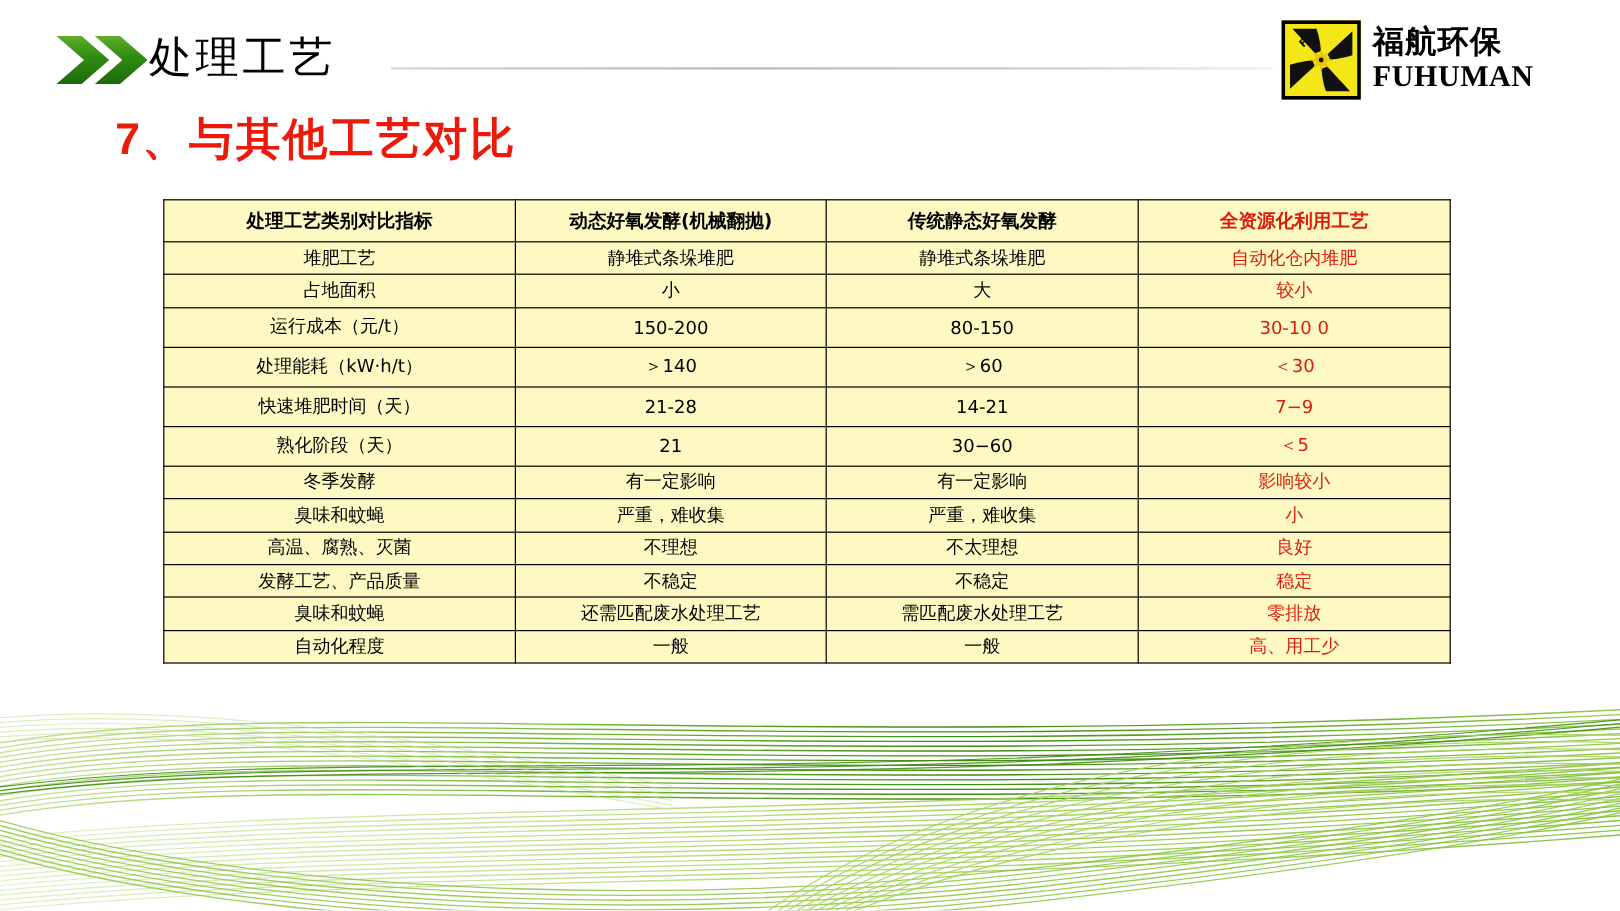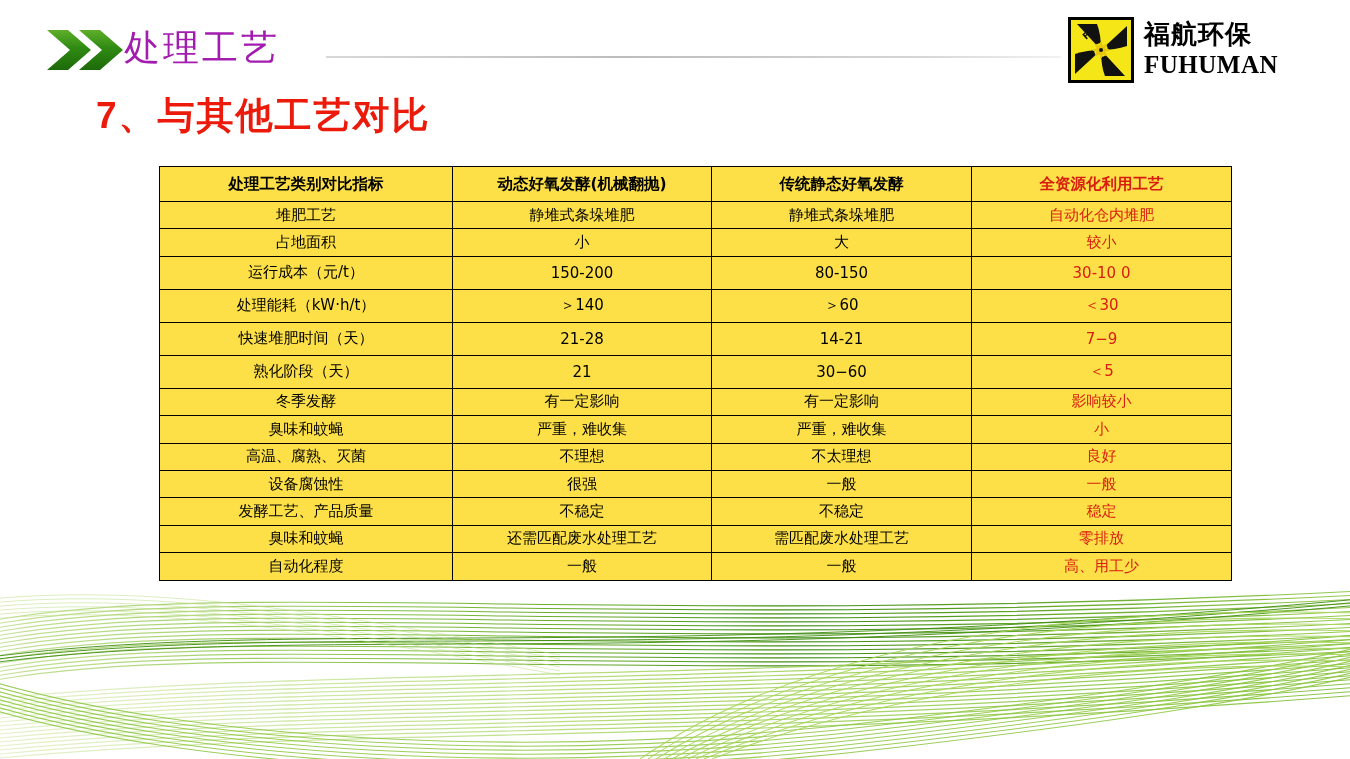--- a/index.html
+++ b/index.html
@@ -13,21 +13,21 @@
 
   
   .header { position: absolute; left: 0; top: 0; width: 1350px; height: 92px; }
 
   .chevrons { position: absolute; left: 46px; top: 28px; width: 78px; height: 44px; }
 
   .section-title {
     position: absolute; left: 124px; top: 25px;
     font-family: "Liberation Serif", "DejaVu Serif", serif;
     font-size: 36px; line-height: 46px;
-    color: #a21caf; letter-spacing: 3px;
+    color: #000000; letter-spacing: 3px;
     white-space: nowrap;
   }
 
   .header-rule {
     position: absolute; left: 326px; top: 56px;
     width: 735px; height: 2px;
     background: linear-gradient(to right, #d8d8d8 0%, #bdbdbd 40%, #d5d5d5 80%, #f2f2f2 100%);
   }
 
   
@@ -53,21 +53,21 @@
     position: absolute; left: 96px; top: 92px;
     font-family: Liberation Sans, sans-serif;
     font-size: 37px; font-weight: 700; line-height: 48px;
     color: #EC1A0A; letter-spacing: 2px; white-space: nowrap;
   }
 
   
   .table-wrap { position: absolute; left: 136px; top: 166px; width: 1072px; }
   table.cmp {
     width: 1072px; border-collapse: collapse;
-    table-layout: fixed; background: #fde047; margin-left: 23px;
+    table-layout: fixed; background: #fef9c3;
   }
   table.cmp col.c0 { width: 293px; }
   table.cmp col.c1 { width: 259px; }
   table.cmp col.c2 { width: 260px; }
   table.cmp col.c3 { width: 260px; }
 
   table.cmp th, table.cmp td {
     border: 1.6px solid #000;
     text-align: center; vertical-align: middle;
     font-family: "DejaVu Sans", "Liberation Sans", sans-serif;
@@ -215,26 +215,20 @@
             <td>严重，难收集</td>
             <td class="accent">小</td>
           </tr>
           <tr>
             <td>高温、腐熟、灭菌</td>
             <td>不理想</td>
             <td>不太理想</td>
             <td class="accent">良好</td>
           </tr>
           <tr>
-            <td>设备腐蚀性</td>
-            <td>很强</td>
-            <td>一般</td>
-            <td class="accent">一般</td>
-          </tr>
-          <tr>
             <td>发酵工艺、产品质量</td>
             <td>不稳定</td>
             <td>不稳定</td>
             <td class="accent">稳定</td>
           </tr>
           <tr>
             <td>臭味和蚊蝇</td>
             <td>还需匹配废水处理工艺</td>
             <td>需匹配废水处理工艺</td>
             <td class="accent">零排放</td>

